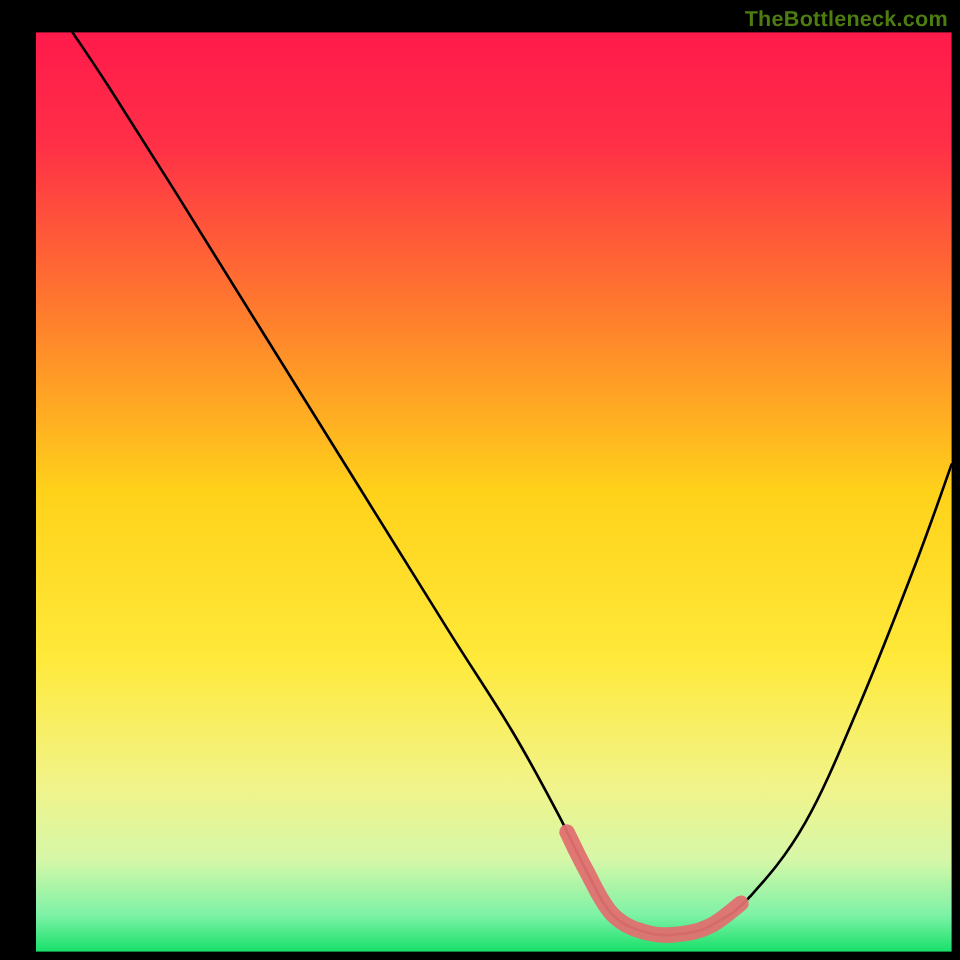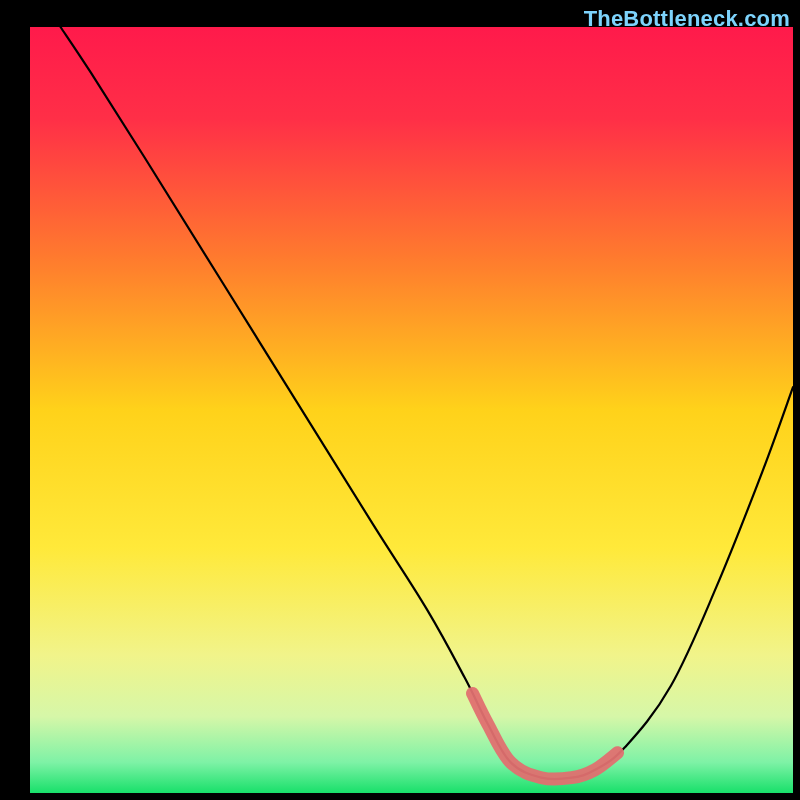--- a/index.html
+++ b/index.html
@@ -14,22 +14,22 @@
   .frame {
     position: relative;
     width: 800px;
     height: 800px;
     background: #000;
   }
   .watermark {
     position: absolute;
     top: 6px;
     right: 10px;
-    color: #7dd3fc;
-    font-size: 22px;
+    color: #4d7c0f;
+    font-size: 18px;
     font-weight: 600;
     letter-spacing: 0.2px;
     z-index: 5;
   }
   svg { display: block; }
 </style>
 </head>
 <body>
 
 <div class="frame">

